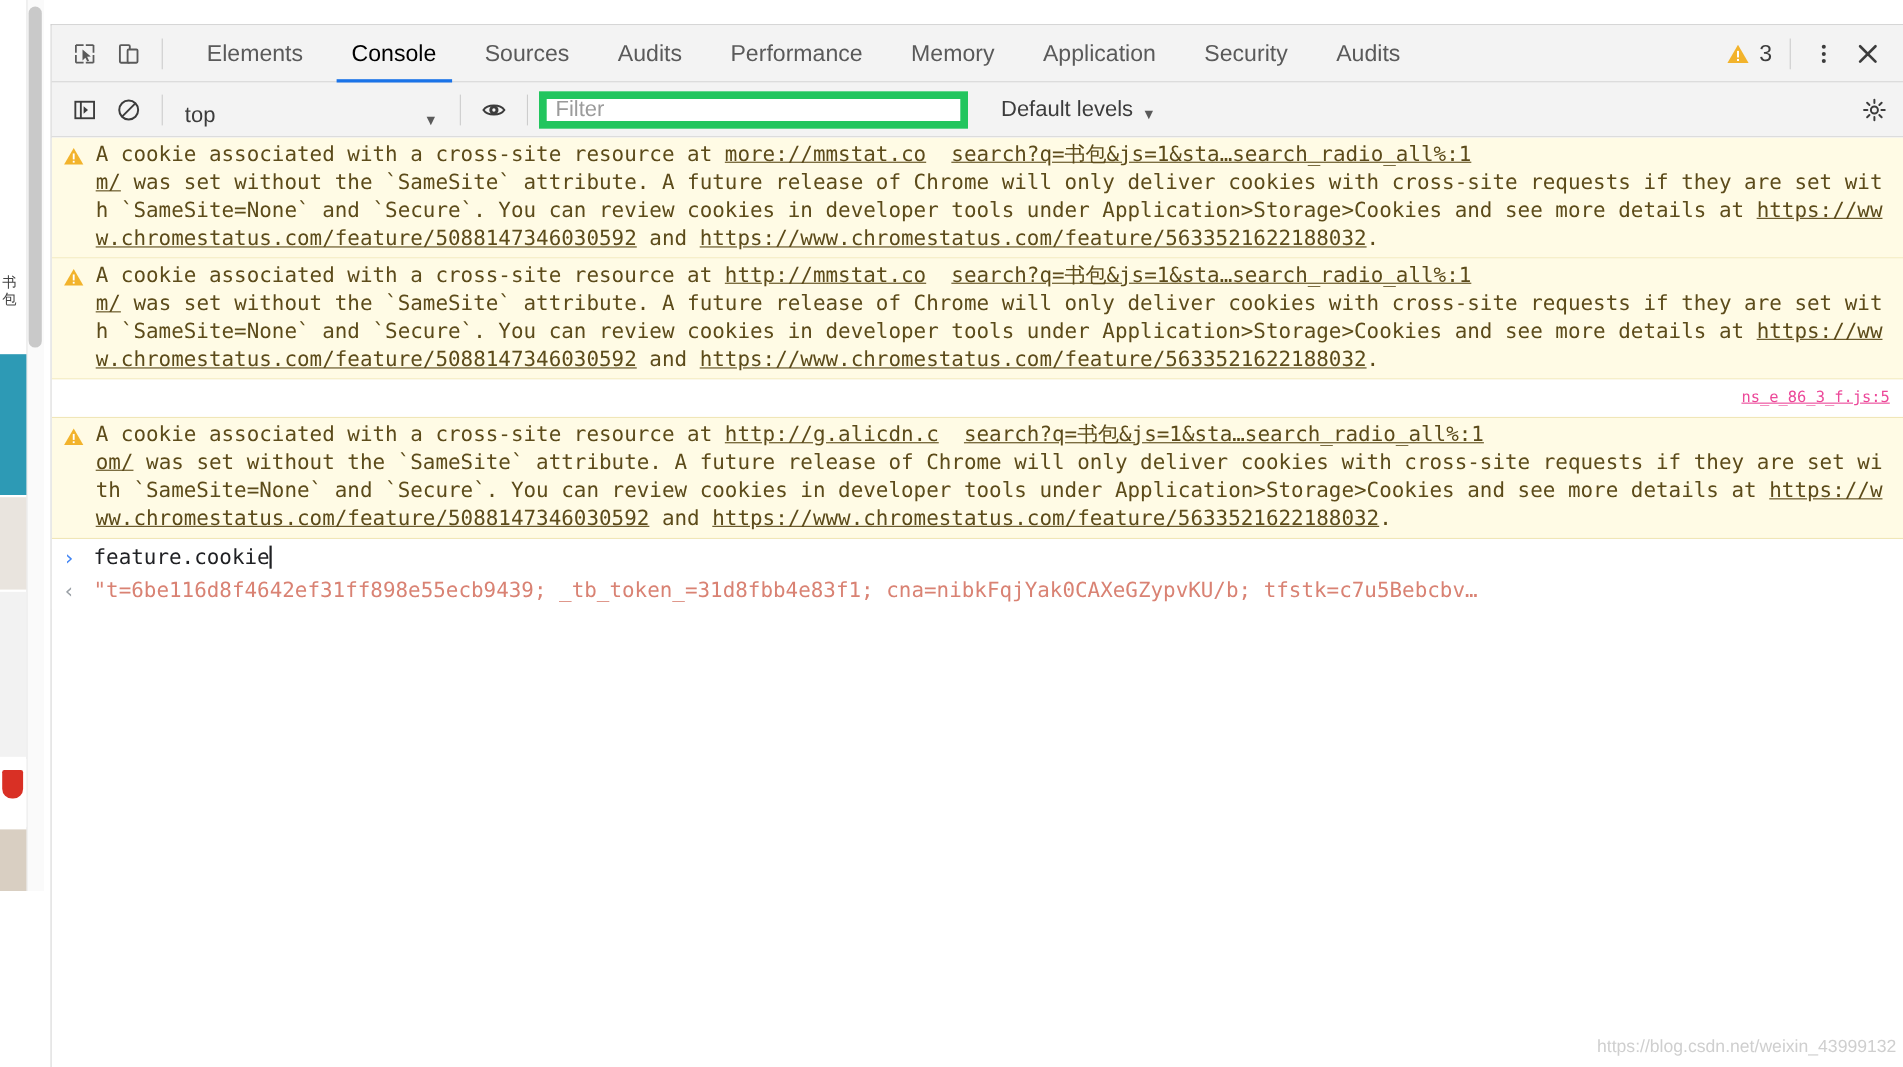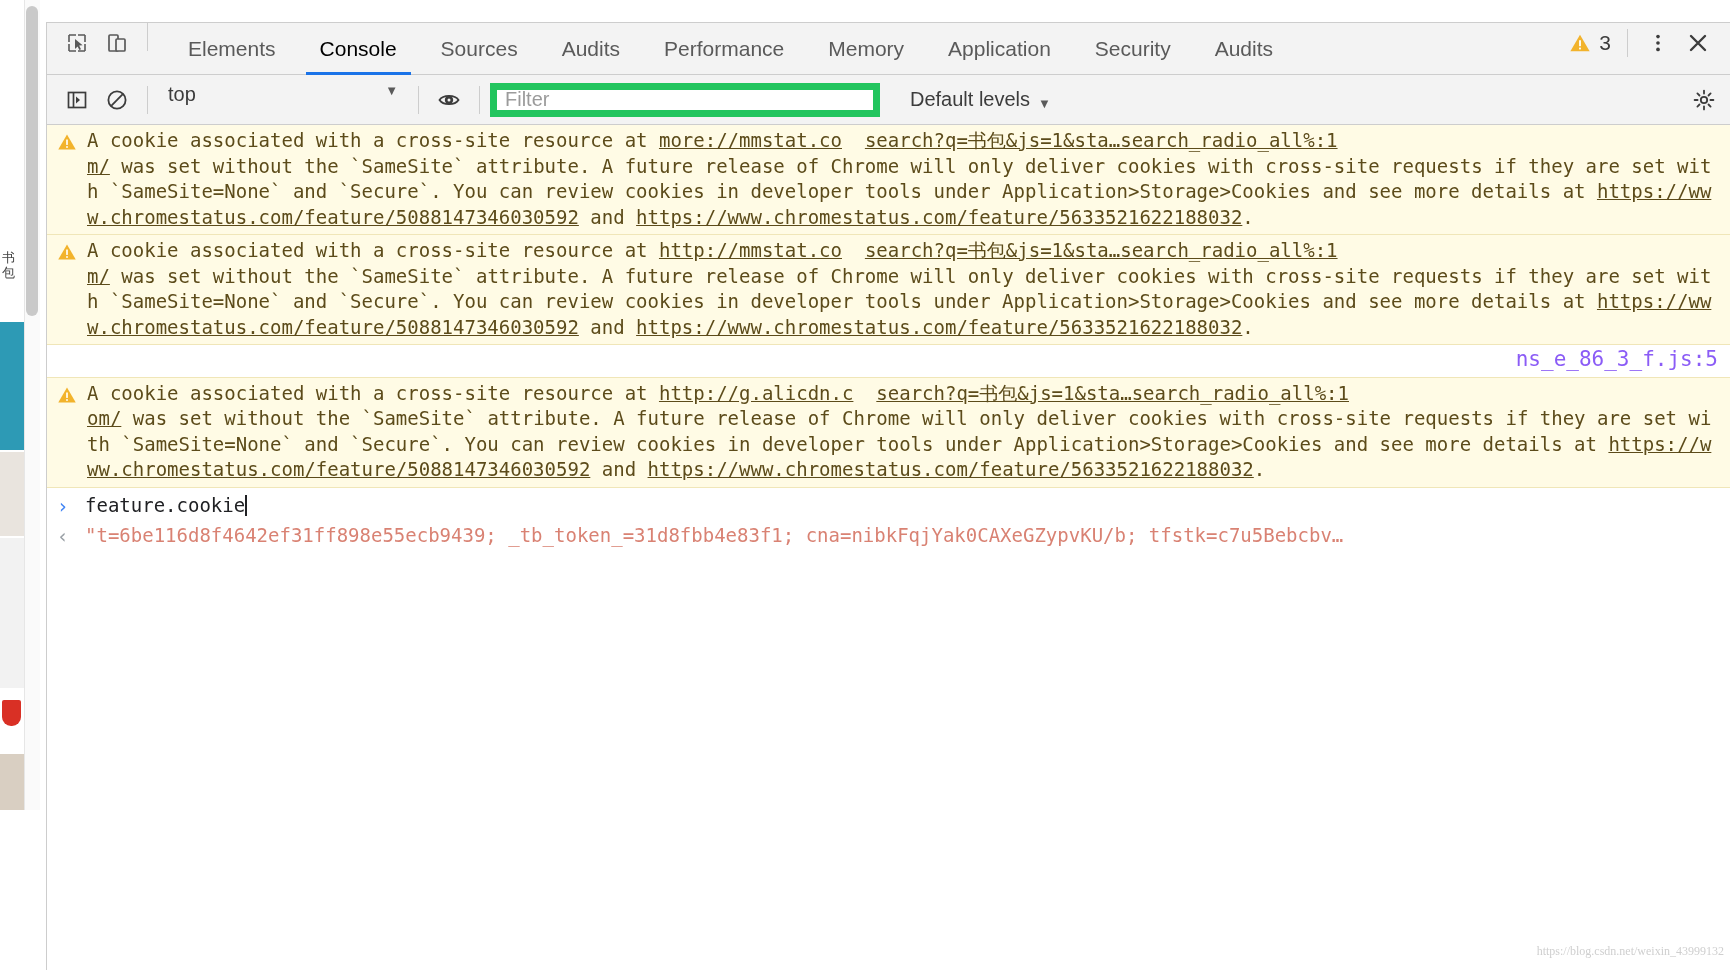--- a/index.html
+++ b/index.html
@@ -31,21 +31,21 @@
     position: absolute; left: 46px; top: 22px;
     width: 1684px; height: 948px;
     background: #ffffff;
     border-top: 1px solid #cdcdcd;
     border-left: 1px solid #cdcdcd;
     display: flex; flex-direction: column;
   }
 
   
   .tabbar {
-    display: flex; align-items: flex-start;
+    display: flex; align-items: center;
     height: 52px; min-height: 52px;
     background: #f3f3f3;
     border-bottom: 1px solid #cdcdcd;
     padding-left: 10px;
   }
   .icon-btn {
     width: 40px; height: 40px;
     display: flex; align-items: center; justify-content: center;
     cursor: pointer;
   }
@@ -73,21 +73,21 @@
 
   
   .filterbar {
     display: flex; align-items: center;
     height: 50px; min-height: 50px;
     background: #f3f3f3;
     border-bottom: 1px solid #cdcdcd;
     padding-left: 10px;
   }
   .ctx-select {
-    display: flex; align-items: flex-start; justify-content: space-between;
+    display: flex; align-items: flex-end; justify-content: space-between;
     width: 250px; height: 34px;
     padding: 0 10px;
     font-size: 20px; color: #3c3c3c;
     cursor: pointer;
     gap: 12px;
   }
   .caret { font-size: 13px; color: #5a5a5a; }
   .filter-input {
     width: 390px; height: 34px;
     border: 7px solid #22c55e;
@@ -129,21 +129,21 @@
   .msg-warn .wtext { flex: 1; white-space: pre-wrap; word-break: break-all; }
 
   .lnk { color: #5c4b1a; text-decoration: underline; cursor: pointer; }
 
   .source-row {
     background: #ffffff;
     padding: 2px 12px 4px 0;
     text-align: right;
     border-bottom: 1px solid #f0e6b8;
   }
-  .source-link { color: #8b5cf6; cursor: pointer; font-size: 21px; }
+  .source-link { color: #ec4899; text-decoration: underline; cursor: pointer; font-size: 14px; }
 
   .input-row {
     display: flex; align-items: flex-start;
     padding: 5px 10px 2px 10px;
     background: #ffffff;
   }
   .prompt-arrow { width: 28px; min-width: 28px; color: #4285f4; font-size: 19px; padding-top: 1px; }
   .prompt-text { color: #202124; position: relative; }
   .caret-bar {
     display: inline-block; width: 1.5px; height: 21px;
@@ -159,22 +159,22 @@
   .result-text {
     color: #d98273;
     white-space: nowrap;
     overflow: hidden;
     text-overflow: ellipsis;
     max-width: 1620px;
   }
 
   .watermark {
     position: absolute; right: 6px; bottom: 6px;
-    font-family: Liberation Serif, serif;
-    font-size: 12px; color: #cfcfcf;
+    font-family: Liberation Sans, sans-serif;
+    font-size: 16px; color: #cfcfcf;
   }
 </style>
 </head>
 <body>
 
 <div id="root">
 
   <div class="page-remnant">
     <div class="pr-scrollbar"></div>
     <div class="pr-thumb"></div>

